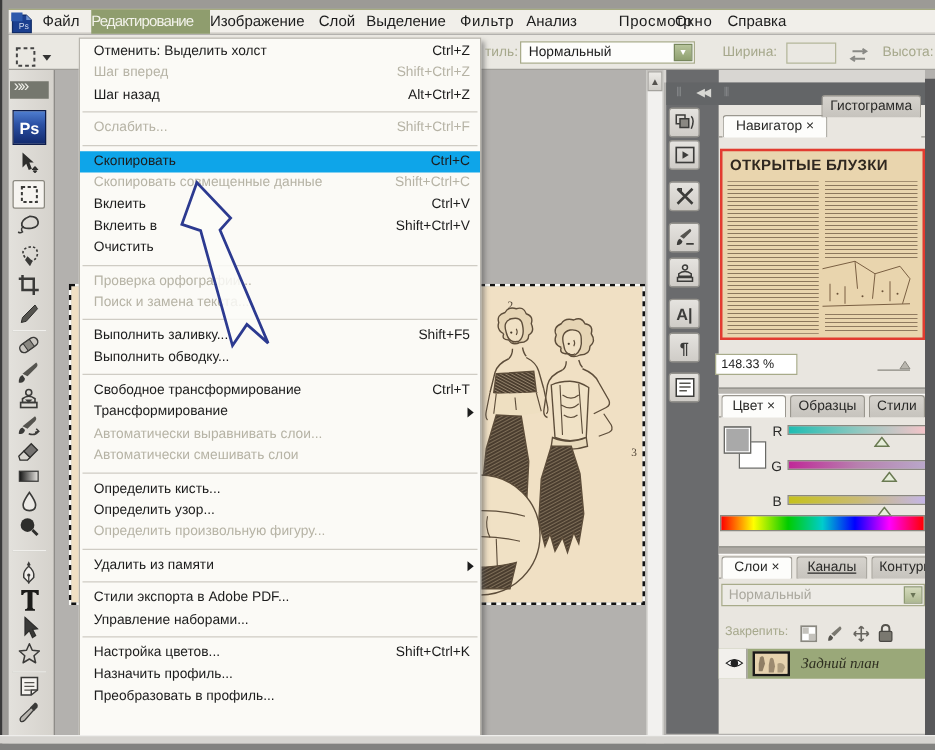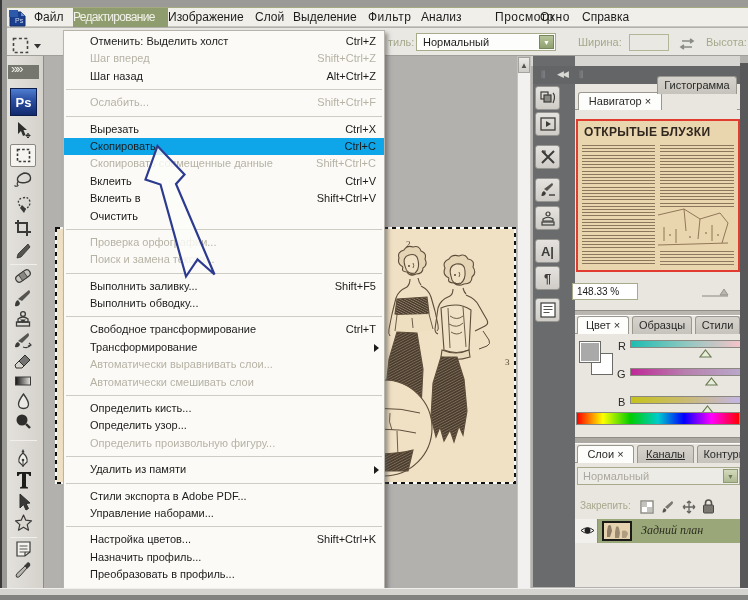--- a/index.html
+++ b/index.html
@@ -26,21 +26,21 @@
 #pslogo{left:10px;top:88px;width:27px;height:28px;background:linear-gradient(180deg,#4f7ed0 0%,#2c51a5 40%,#122a6e 100%);color:#fff;font-weight:bold;font-size:13px;text-align:center;line-height:28px;border:1px solid #0e1c4a;}
 #tool-sel{left:10px;top:144px;width:26px;height:23px;background:#f6f4f0;border:1px solid #8a887f;border-radius:2px;}
 .tbsep{left:10px;width:27px;height:1px;background:#b9b6b0;border-bottom:1px solid #f0efec;}
 
 #canvas{left:57px;top:229px;width:457px;height:253px;background:#f0e0c4;}
 #ants{left:55px;top:227px;width:461px;height:257px;}
 #vscroll{left:517px;top:56px;width:14px;height:539px;background:#f2f1ef;border:1px solid #c4c2be;}
 .sbtn{left:518px;width:12px;height:16px;background:linear-gradient(180deg,#eceae6,#cfcdc8);border:1px solid #a5a39e;color:#55534f;font-size:8px;text-align:center;line-height:15px;}
 
 #dropdown{left:63px;top:30px;width:322px;height:560px;background:#fbfaf6;border:1px solid #b7b4ac;box-shadow:3px 3px 4px rgba(80,80,80,0.55);padding-top:2px;}
-.mi{position:relative;height:17.4px;line-height:17.4px;font-size:11px;color:#1c1c1c;padding-left:26px;}
+.mi{position:relative;height:17.4px;line-height:17.4px;font-size:11px;color:#1c1c1c;padding-left:11px;}
 .mi .sc{position:absolute;right:8px;top:0;}
 .mi.dis{color:#b6b3a5;}
 .mi.hl{background:#0ea5e9;}
 .msep{height:9px;position:relative;}
 .msep div{position:absolute;left:2px;right:2px;top:4px;height:1px;background:#cfccc4;}
 .mi .sub{position:absolute;right:5px;top:5px;width:0;height:0;border-left:5px solid #1c1c1c;border-top:4px solid transparent;border-bottom:4px solid transparent;}
 
 #dockcol{left:533px;top:56px;width:42px;height:531px;background:#6a6b6d;}
 #dockhead{left:533px;top:66px;width:207px;height:18px;background:#636567;}
 #docktop{left:531px;top:56px;width:209px;height:10px;background:#d8d6d2;}
@@ -422,21 +422,20 @@
   <div class="mi">Отменить: Выделить холст<span class="sc">Ctrl+Z</span></div>
   <div class="mi dis">Шаг вперед<span class="sc">Shift+Ctrl+Z</span></div>
   <div class="mi">Шаг назад<span class="sc">Alt+Ctrl+Z</span></div>
   <div class="msep">
       <div></div>
     </div>
   <div class="mi dis">Ослабить...<span class="sc">Shift+Ctrl+F</span></div>
   <div class="msep">
       <div></div>
     </div>
-  <div class="mi">Вырезать<span class="sc">Ctrl+X</span></div>
   <div class="mi hl">Скопировать<span class="sc">Ctrl+C</span></div>
   <div class="mi dis">Скопировать совмещенные данные<span class="sc">Shift+Ctrl+C</span></div>
   <div class="mi">Вклеить<span class="sc">Ctrl+V</span></div>
   <div class="mi">Вклеить в<span class="sc">Shift+Ctrl+V</span></div>
   <div class="mi">Очистить</div>
   <div class="msep">
       <div></div>
     </div>
   <div class="mi dis">Проверка орфографии...</div>
   <div class="mi dis">Поиск и замена текста...</div>

